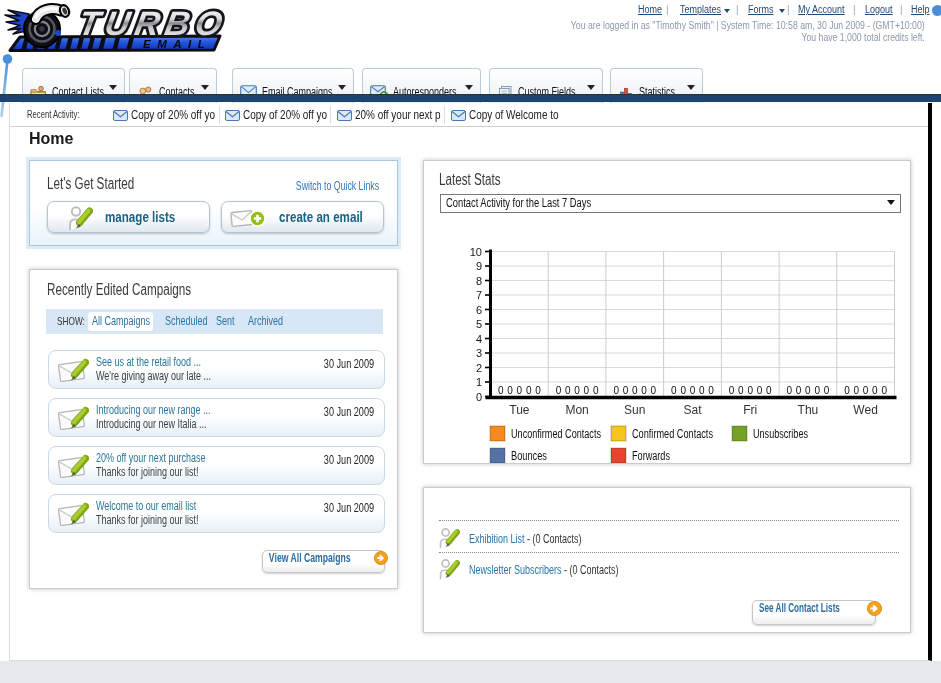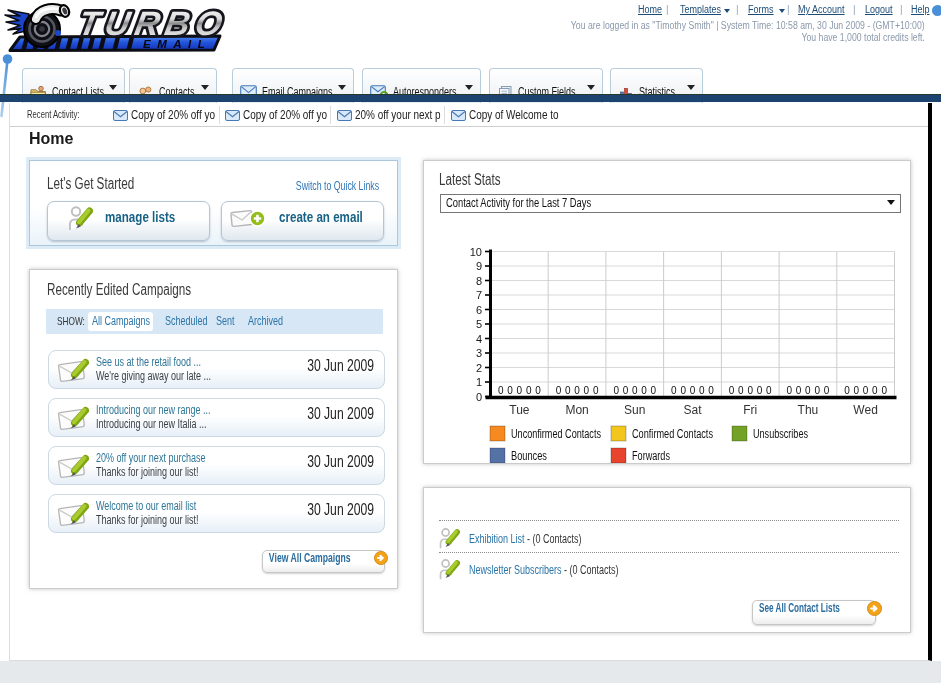--- a/index.html
+++ b/index.html
@@ -37,35 +37,35 @@
 .actsep { position:absolute; top:3px; height:18px; width:1px; background:#ddd; }
 h1.home { position:absolute; left:19px; top:27px; font-size:16px; color:#1a1a1a; }
 
 .panel { position:absolute; background:#fff; border:1px solid #cbcbcb; box-shadow:0 0 4px rgba(140,140,140,0.5); }
 .ptitle { position:absolute; font-size:16px; color:#3a3a3a; }
 .ptitle span { display:inline-block; transform:scaleX(0.73); transform-origin:0 50%; white-space:nowrap; }
 .p1 { left:19px; top:57px; width:369px; height:86px; border:1px solid #a9c8de; box-shadow:0 0 0 3px #dcebf6;
  background:linear-gradient(#ffffff 55%, #eaf3fa); }
 .p1 .switch { position:absolute; right:18px; top:18px; font-size:12px; }
 .p1 .switch a { color:#3076b8; text-decoration:none; }
-.bigbtn { position:absolute; top:40px; width:163px; height:40px; border:1px solid #b6c5d2; border-radius:7px;
+.bigbtn { position:absolute; top:40px; width:163px; height:32px; border:1px solid #b6c5d2; border-radius:7px;
  background:linear-gradient(#ffffff 45%, #dfe7ee); box-shadow:0 1px 2px rgba(120,140,160,0.5); font-weight:bold; font-size:14.5px; color:#176285; }
 .bigbtn .bi { position:absolute; top:3px; }
 .bigbtn .btxt { position:absolute; left:57px; top:7px; transform:scaleX(0.8); transform-origin:0 50%; white-space:nowrap; }
 .p2 { left:19px; top:166px; width:369px; height:320px; }
 .showbar { position:absolute; left:16px; top:39px; width:337px; height:25px; background:#d7e7f5; font-size:12px; }
 .showbar .sh { position:absolute; left:11px; top:6px; font-size:11px; color:#333; }
 .pill { position:absolute; left:42px; top:3px; width:65px; height:19px; background:#fff; border-radius:3px; padding:2px 4px 0; color:#2a74a8; }
 .sblnk { position:absolute; top:5px; color:#2a74a8; }
 .card { position:absolute; left:18px; width:337px; height:39px; border:1px solid #ccd8e2; border-radius:8px;
  background:linear-gradient(#ffffff 45%, #e7eff7); }
 .cicon { position:absolute; left:9px; top:7px; }
 .ctitle { position:absolute; left:47px; top:4px; font-size:12px; color:#2d7597; }
 .csub { position:absolute; left:47px; top:18px; font-size:12px; color:#3a3f45; }
-.cdate { position:absolute; right:10px; top:6px; font-size:16px; color:#222; }
+.cdate { position:absolute; right:10px; top:6px; font-size:12px; color:#222; }
 .linkbtn { position:absolute; border:1px solid #c6c6c6; border-radius:5px; background:linear-gradient(#ffffff 60%, #ededed);
  box-shadow:0 1px 2px rgba(0,0,0,0.18); display:flex; align-items:flex-start; justify-content:center; font-size:12px; font-weight:bold; color:#2a6d9e; white-space:nowrap; }
 .linkbtn svg { margin-left:8px; margin-right:6px; flex:none; }
 .p3 { left:413px; top:57px; width:488px; height:304px; }
 .select { position:absolute; left:16px; top:33px; width:461px; height:17px; border:1px solid #767676; background:#fff;
  font-size:12px; color:#111; padding:1px 0 16px 5px; }
 .select .sarr { position:absolute; right:5px; top:5px; width:0; height:0; border-left:4px solid transparent; border-right:4px solid transparent; border-top:5px solid #111; }
 .chart { position:absolute; left:0; top:0; }
 .p4 { left:413px; top:384px; width:488px; height:146px; }
 .dotted { position:absolute; left:15px; right:11px; border-top:1px dotted #8a8a8a; }

